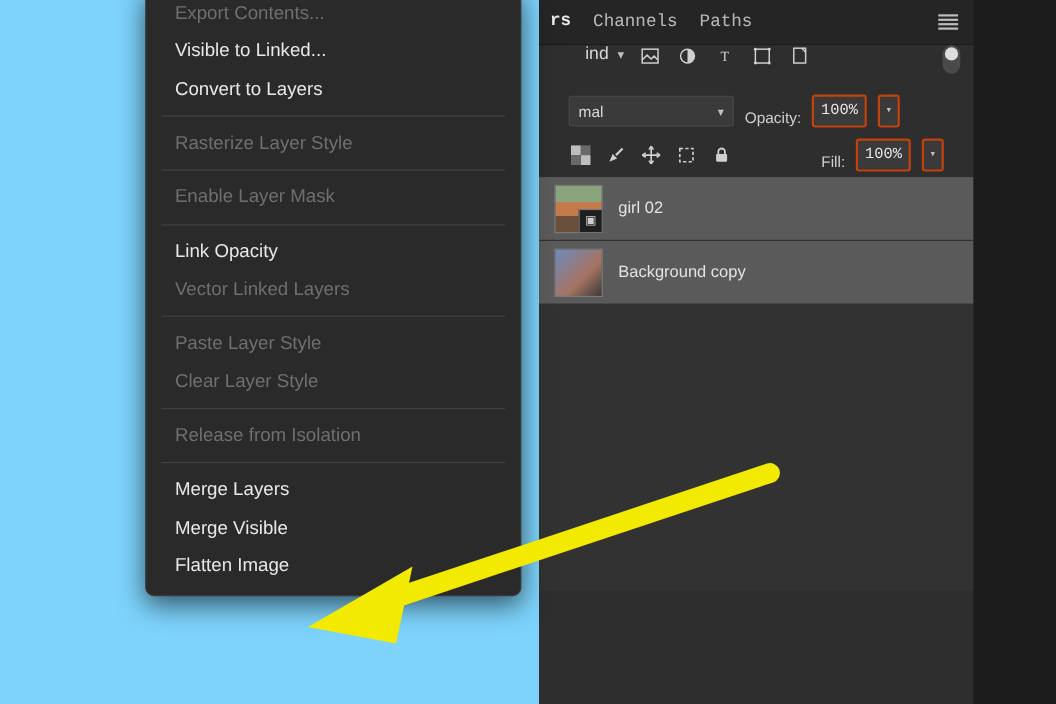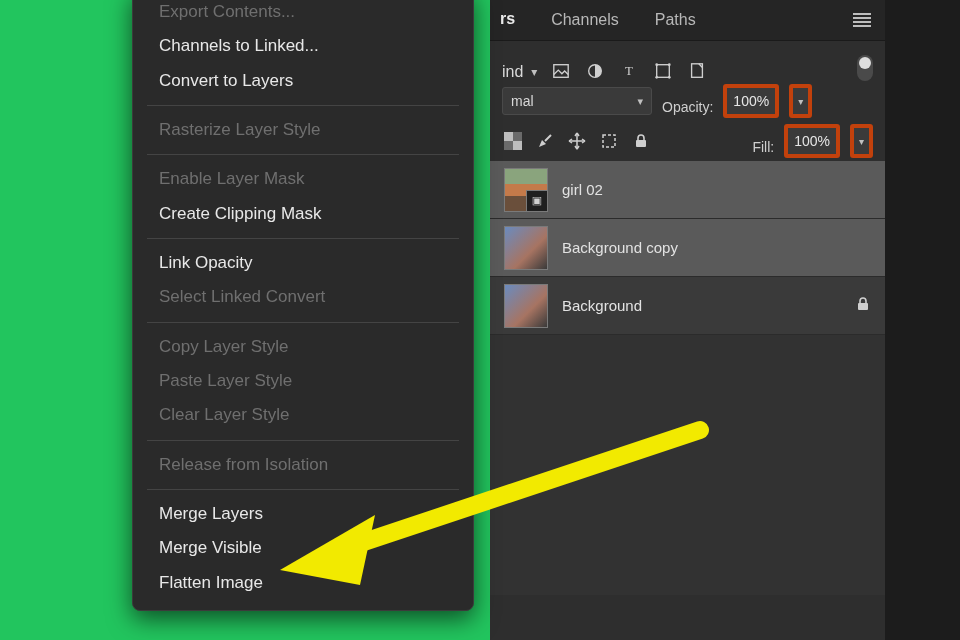--- a/index.html
+++ b/index.html
@@ -12,21 +12,21 @@
     font-family: -apple-system, BlinkMacSystemFont, "Segoe UI", Arial, sans-serif;
     font-size: 16px;
     color: #d8d8d8;
     -webkit-font-smoothing: antialiased;
     user-select: none;
   }
   .stage {
     position: relative;
     width: 760px;
     height: 640px;
-    background: #22c55e;
+    background: #7dd3fc;
   }
 
   
   .context-menu {
     position: absolute;
     left: 132px;
     top: -12px;
     width: 340px;
     background: #2a2a2a;
     border: 1px solid #3b3b3b;
@@ -62,21 +62,22 @@
     height: 640px;
     background: #2e2e2e;
   }
   .panel-tabs {
     display: flex;
     align-items: center;
     height: 40px;
     padding: 0 10px 0 0;
     background: #252525;
     border-bottom: 1px solid #1a1a1a;
-    gap: 24px;
+    gap: 8px;
+    font-family: Liberation Mono, monospace;
   }
   .panel-tabs .tab {
     font-size: 16px;
     color: #b8b8b8;
     padding: 10px 6px 10px 6px;
   }
   .panel-tabs .tab.active {
     color: #eaeaea;
     font-weight: 600;
     border-bottom: 2px solid transparent;
@@ -84,59 +85,60 @@
   .panel-tabs .spacer { flex: 1; }
   .panel-menu-icon {
     width: 18px; height: 14px;
     display: flex; flex-direction: column; justify-content: space-between;
     margin-right: 4px;
   }
   .panel-menu-icon span { display:block; height:2px; background:#bdbdbd; }
 
   .tool-row {
     display: flex;
-    align-items: flex-end;
+    align-items: flex-start;
     height: 40px;
     padding: 0 12px;
     gap: 14px;
     background: #2e2e2e;
+    margin-left: 30px;
   }
   .tool-row .chev { font-size: 12px; color:#c0c0c0; margin-left:2px; }
   .tool-row .ico {
     width: 20px; height: 20px;
     display:flex; align-items:center; justify-content:center;
     color:#d3d3d3;
   }
   .toggle {
     width: 16px; height: 26px; border-radius: 8px;
     background:#4a4a4a; position:relative;
   }
   .toggle::after{
     content:""; position:absolute; top:2px; left:2px;
     width:12px; height:12px; border-radius:50%; background:#ddd;
   }
 
   .blend-row, .lock-row {
     display:flex; align-items:center; height: 40px;
-    padding: 0 12px; gap: 10px;
+    padding: 0 27px; gap: 10px;
     background:#2e2e2e;
   }
   .dropdown {
     display:flex; align-items:center; gap:6px;
     background:#3a3a3a; border:1px solid #4a4a4a;
     height:26px; padding:0 8px; border-radius:3px;
     color:#d8d8d8; font-size:14px;
   }
   .dropdown .chev { font-size:11px; color:#c0c0c0; }
   .label-sm { font-size:14px; color:#cfcfcf;margin-top:12px; }
   .pct {
     display:flex; align-items:center; gap:4px;
-    background:#3a3a3a; border:4px solid #c2410c;
+    background:#3a3a3a; border:2px solid #c2410c;
     height:26px; padding:0 6px; border-radius:3px;
-    font-size:14px; color:#e6e6e6;
+    font-size:14px; color:#e6e6e6;font-family:Liberation Mono, monospace;
   }
   .pct .chev { font-size:10px; color:#c0c0c0; }
 
   .lock-row .ico { width:22px; display:flex; justify-content:center; color:#cecece; }
   .lock-row .gap { flex:1; }
 
   .layers-list {
     background:#3a3a3a;
   }
   .layer {
@@ -189,32 +191,30 @@
     background:#1c1c1c;
   }
 </style>
 </head>
 <body>
 
 <div class="stage">
 
   <div class="context-menu" id="ctx">
       <div class="item disabled">Export Contents...</div>
-      <div class="item">Channels to Linked...</div>
+      <div class="item">Visible to Linked...</div>
       <div class="item">Convert to Layers</div>
       <div class="sep"></div>
       <div class="item disabled">Rasterize Layer Style</div>
       <div class="sep"></div>
       <div class="item disabled">Enable Layer Mask</div>
-      <div class="item">Create Clipping Mask</div>
       <div class="sep"></div>
       <div class="item">Link Opacity</div>
-      <div class="item disabled">Select Linked Convert</div>
-      <div class="sep"></div>
-      <div class="item disabled">Copy Layer Style</div>
+      <div class="item disabled">Vector Linked Layers</div>
+      <div class="sep"></div>
       <div class="item disabled">Paste Layer Style</div>
       <div class="item disabled">Clear Layer Style</div>
       <div class="sep"></div>
       <div class="item disabled">Release from Isolation</div>
       <div class="sep"></div>
       <div class="item">Merge Layers</div>
       <div class="item">Merge Visible</div>
       <div class="item">Flatten Image</div>
     </div>
 
@@ -334,28 +334,20 @@
         <div class="layer selected">
           <div class="thumb girl">
             <div class="mask">▣</div>
           </div>
           <div class="name">girl 02</div>
         </div>
         <div class="layer selected">
           <div class="thumb"></div>
           <div class="name">Background copy</div>
         </div>
-        <div class="layer bg">
-          <div class="thumb"></div>
-          <div class="name">Background</div>
-          <div class="lock"><svg width="16" height="16" viewBox="0 0 16 16">
-              <rect x="3" y="7" width="10" height="7" rx="1" fill="#cfcfcf"></rect>
-              <path d="M5 7 V5 a3 3 0 0 1 6 0 V7" fill="none" stroke="#cfcfcf" stroke-width="1.6"></path>
-            </svg></div>
-        </div>
       </div>
     <div class="layers-empty"></div>
   </div>
 
   <div class="right-strip"></div>
 
   <div class="arrow-wrap">
     <svg viewBox="0 0 430 170">
       <g fill="#f2ea00" stroke="#f2ea00">
         <line x1="420" y1="10" x2="60" y2="130" stroke-width="18" stroke-linecap="round"></line>

